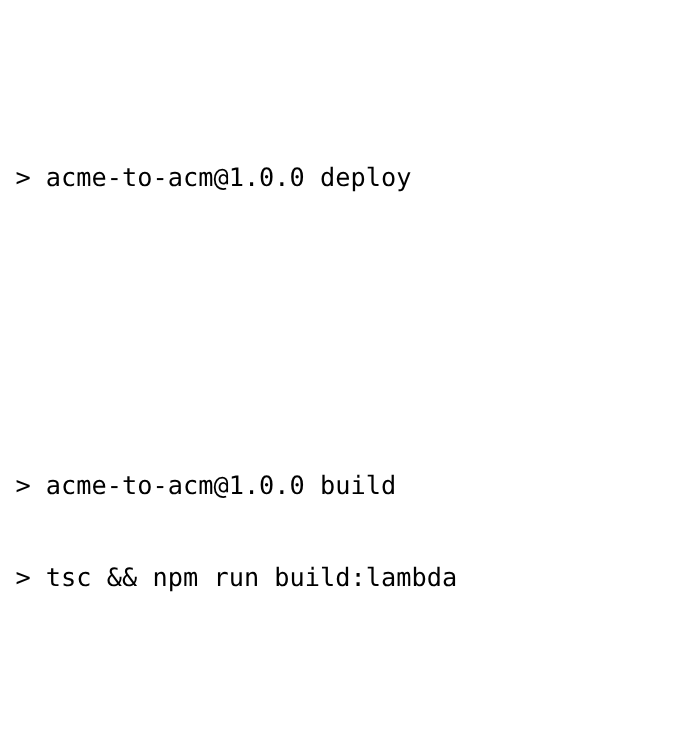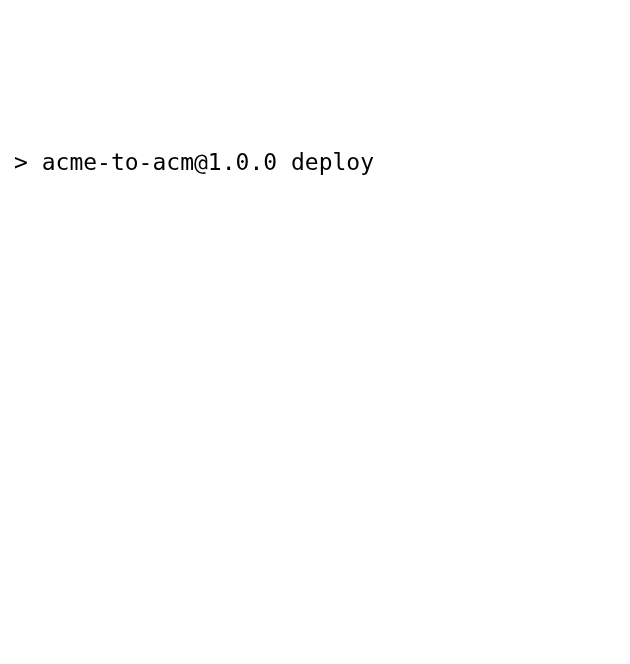--- a/index.html
+++ b/index.html
@@ -37,20 +37,22 @@
 </head>
 <body>
 
 <div class="terminal-output">
 
   <div class="output-block">
     <div class="terminal-line">&gt; acme-to-acm@1.0.0 deploy</div>
   </div>
 
   <div class="output-block">
+    <div class="terminal-line">&gt; acme-to-acm@1.0.0 build</div>
+    <div class="terminal-line">&gt; tsc &amp;&amp; npm run build:lambda</div>
   </div>
 
   
 
   
 
   
 
   
 

